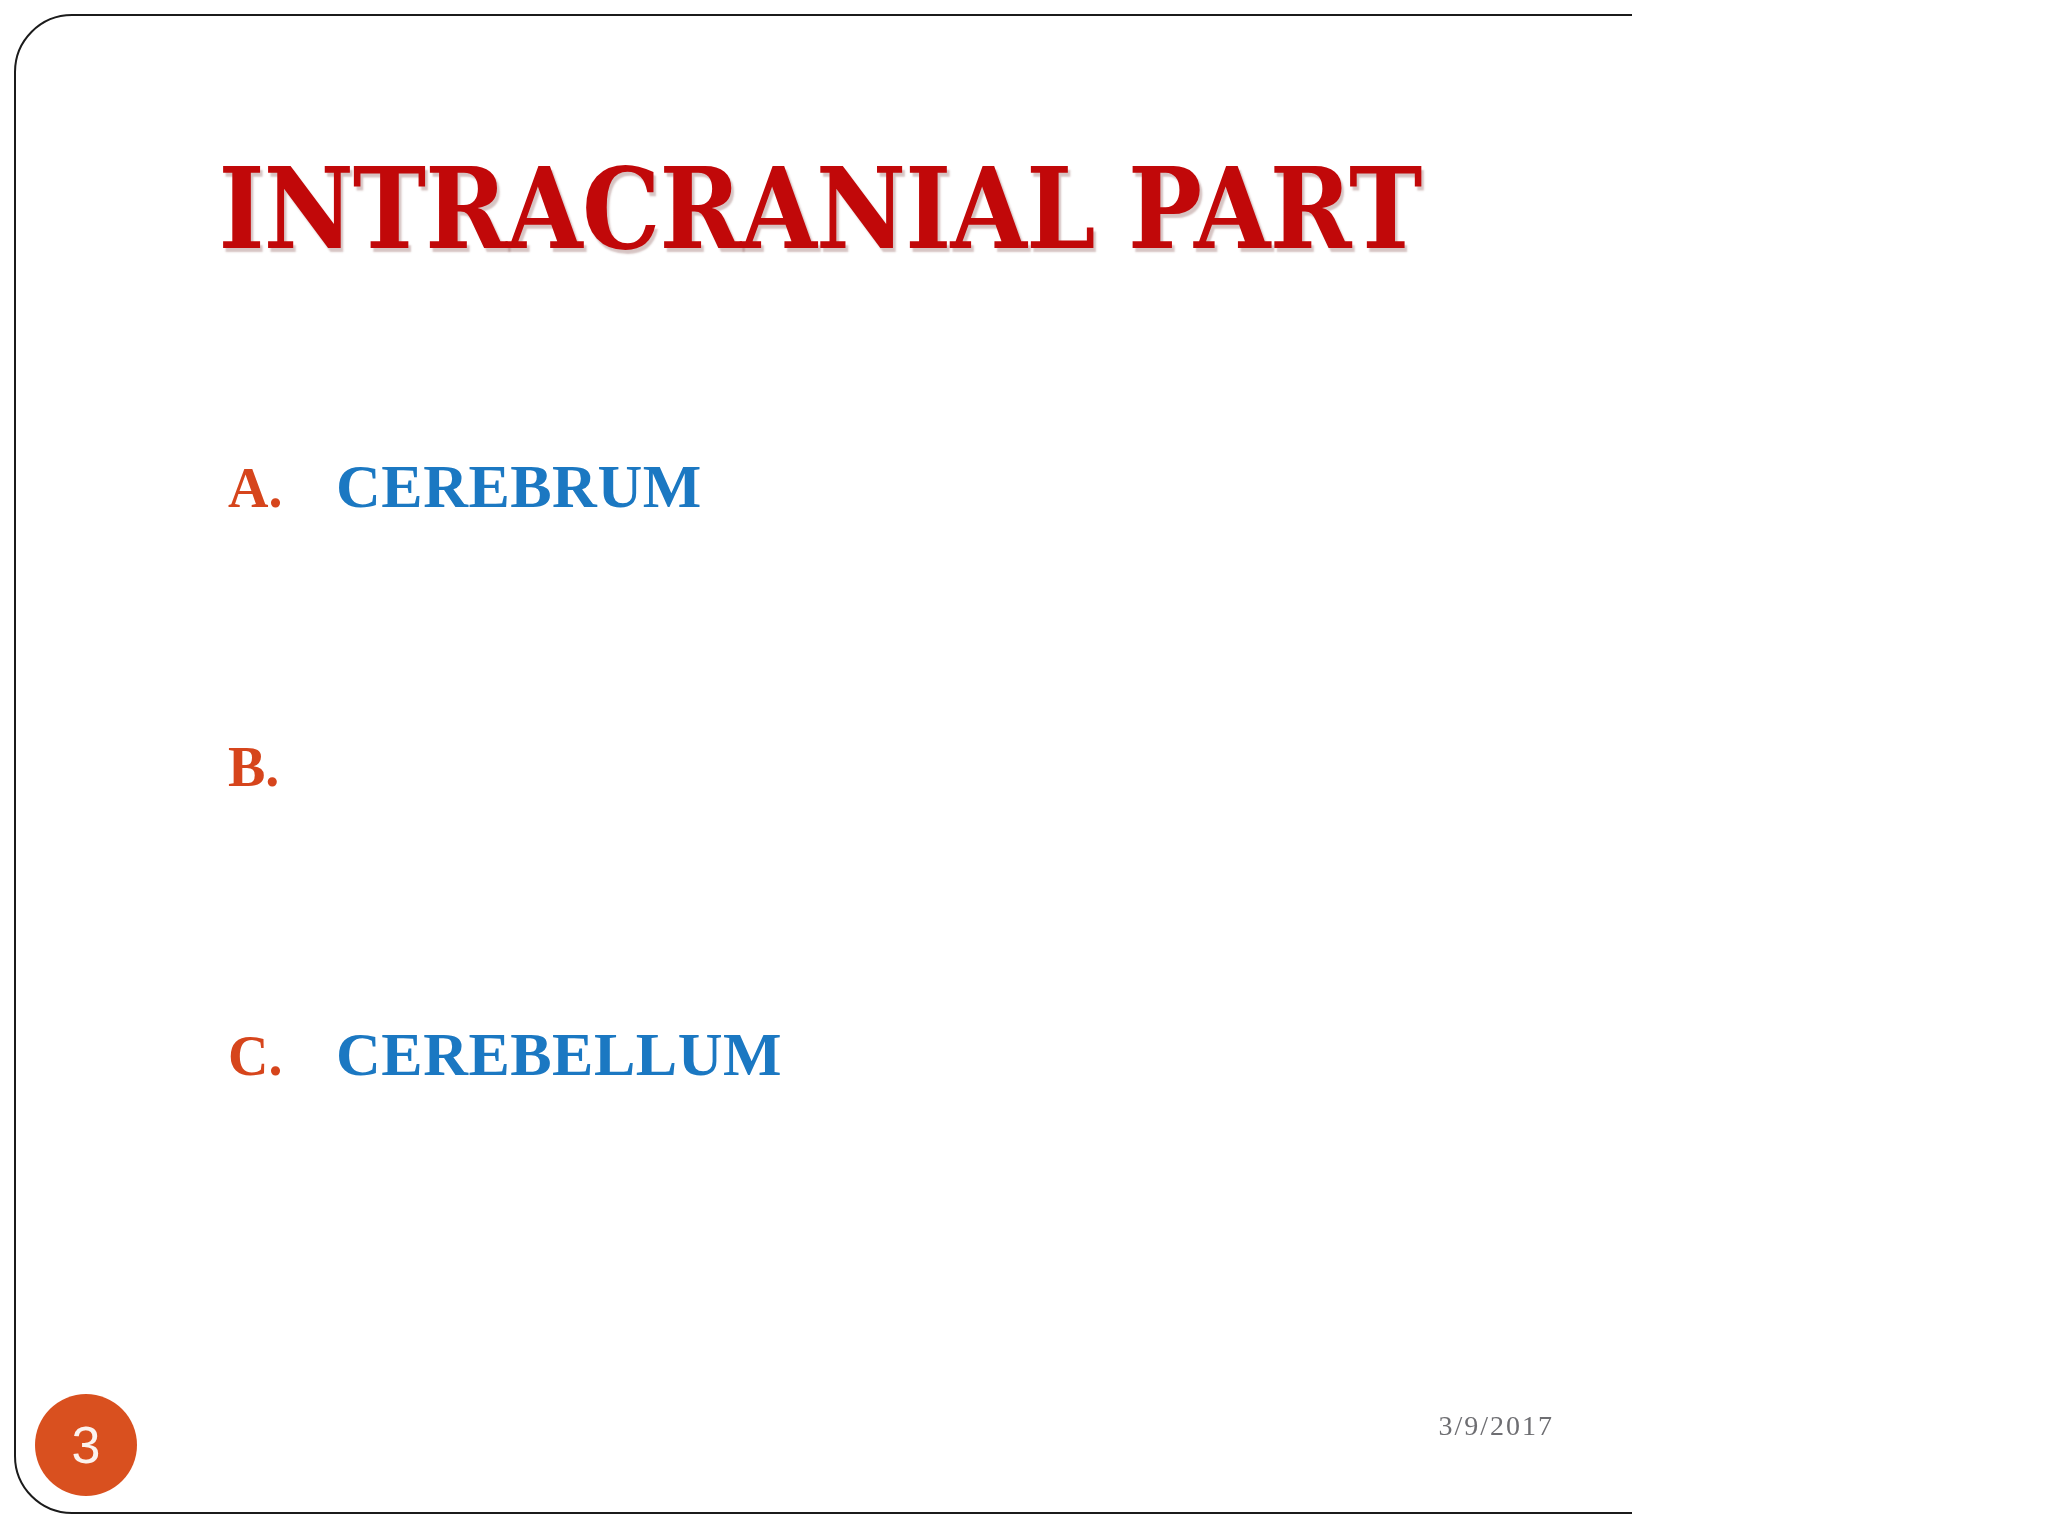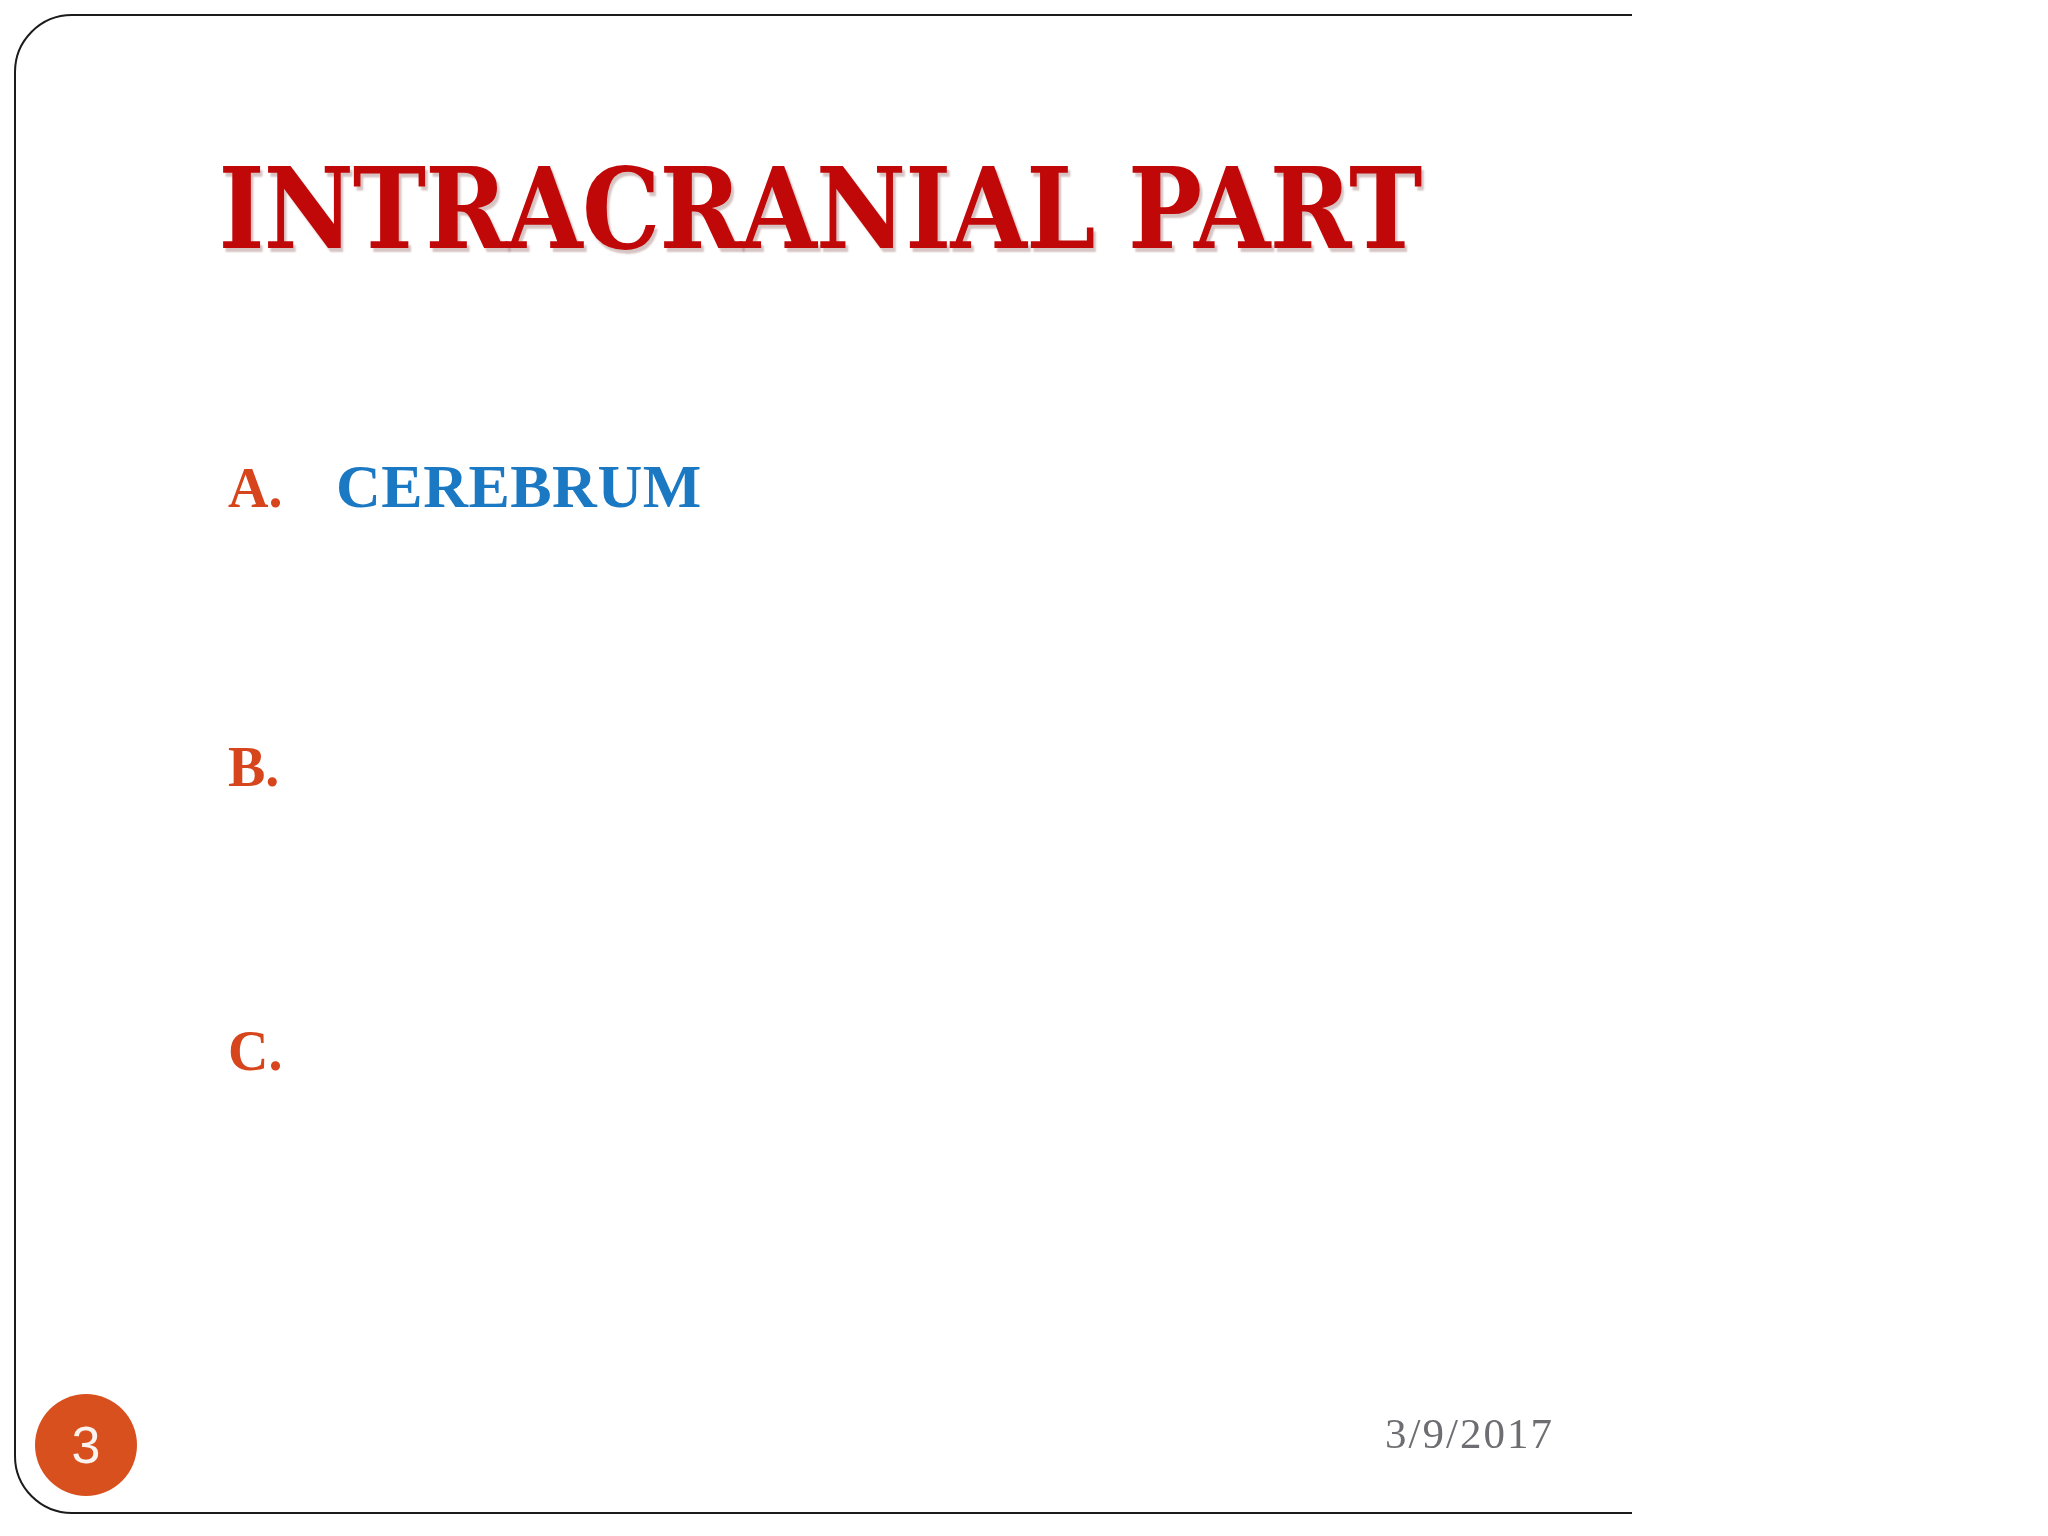--- a/index.html
+++ b/index.html
@@ -110,21 +110,21 @@
   }
 
   
   .footer-date {
     position: absolute;
     right: 78px;
     top: 1412px;
     color: #6E6E72;
     font-family: "Liberation Serif", "DejaVu Serif", serif;
     font-weight: 400;
-    font-size: 43px;
+    font-size: 28px;
     letter-spacing: 2px;
     line-height: 1;
     white-space: nowrap;
   }
 </style>
 </head>
 <body>
 
 <div class="slide">
 
@@ -138,20 +138,21 @@
       <span class="marker">A.</span>
       <span class="label">CEREBRUM</span>
     </div>
 
     <div class="list-item">
       <span class="marker">B.</span>
     </div>
 
     <div class="list-item">
       <span class="marker">C.</span>
+      <span class="label">CEREBELLUM</span>
     </div>
 
   </div>
 
   <div class="page-badge">
     <span class="num">3</span>
   </div>
 
   <div class="footer-date">3/9/2017</div>
 

